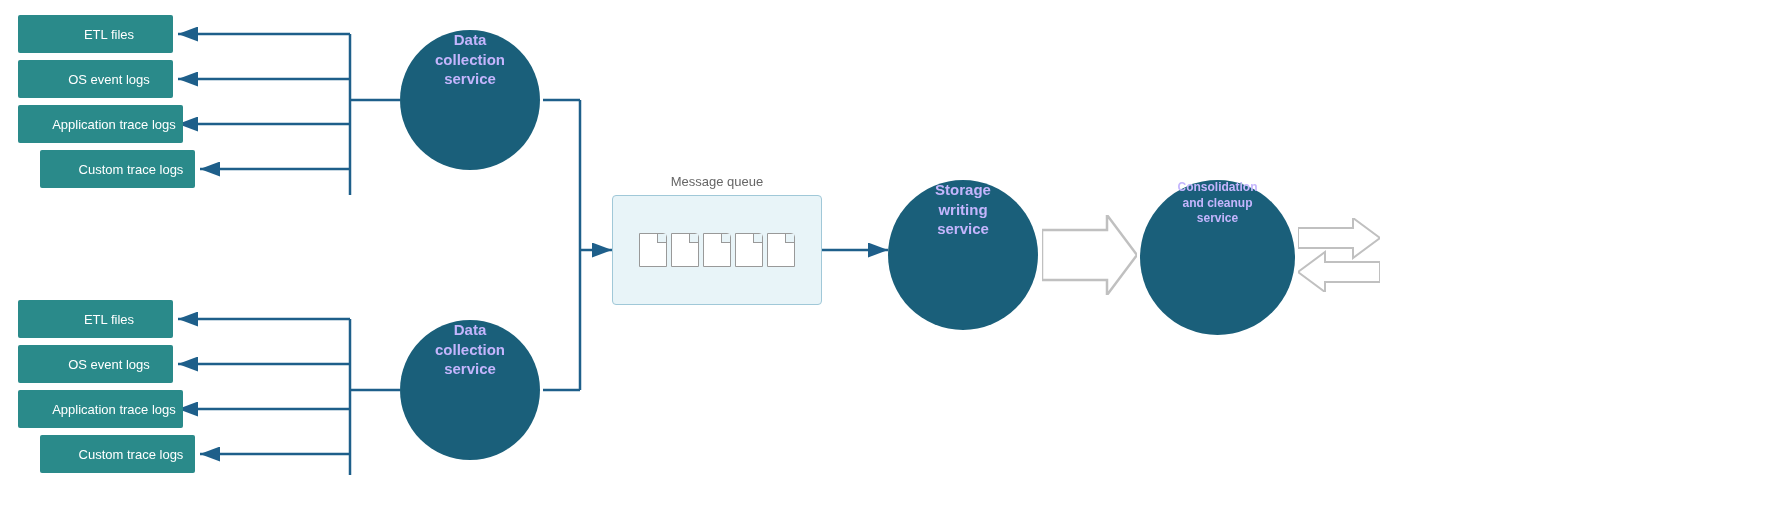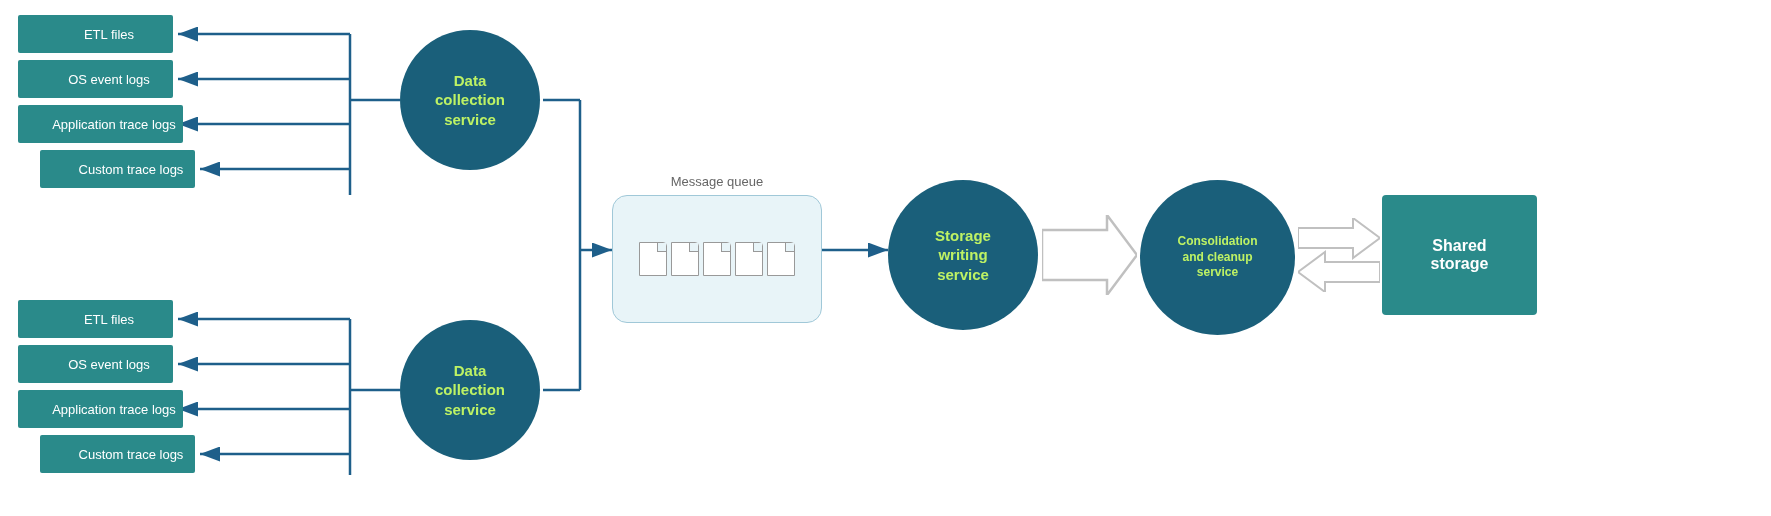--- a/index.html
+++ b/index.html
@@ -30,24 +30,24 @@
       justify-content: center;
       text-align: center;
       border-radius: 2px;
       padding-left: 27px;
     }
 
     
     .circle-node {
       position: absolute;
       background: #1a5f7a;
-      color: #bef264;
+      color: #c4b5fd;
       border-radius: 50%;
       display: flex;
-      align-items: center;
+      align-items: flex-start;
       justify-content: center;
       text-align: center;
       font-size: 15px;
       font-weight: 600;
       line-height: 1.3;
     }
 
     
     .storage-box {
       position: absolute;
@@ -187,21 +187,21 @@
     <span>Application trace logs</span>
   </div>
   <div class="log-box" style="left:40px; top:435px; width:155px; height:38px;">
     <span>Custom trace logs</span>
   </div>
 
   <div class="circle-node" style="left:400px; top:320px; width:140px; height:140px;">
     <span>Data<br>collection<br>service</span>
   </div>
 
-  <div class="message-queue" style="left:612px; top:195px; width:210px; height:128px;border-radius:15px;">
+  <div class="message-queue" style="left:612px; top:195px; width:210px; height:110px;">
     <span class="queue-label">Message queue</span>
     <div class="queue-docs">
 
       <div class="doc-icon"></div>
       <div class="doc-icon"></div>
       <div class="doc-icon"></div>
       <div class="doc-icon"></div>
       <div class="doc-icon"></div>
     </div>
   </div>
@@ -218,17 +218,14 @@
     <span>Consolidation<br>and cleanup<br>service</span>
   </div>
 
   <svg style="position:absolute; left:1298px; top:218px; width:82px; height:74px;" viewBox="0 0 82 74">
 
     <polygon points="0,10 55,10 55,0 82,20 55,40 55,30 0,30" fill="white" stroke="#c0c0c0" stroke-width="2"></polygon>
 
     <polygon points="82,44 27,44 27,34 0,54 27,74 27,64 82,64" fill="white" stroke="#c0c0c0" stroke-width="2"></polygon>
   </svg>
 
-  <div class="storage-box" style="left:1382px; top:195px; width:155px; height:120px;">
-    <span>Shared<br>storage</span>
-  </div>
 
 </div>
 
 </body></html>

